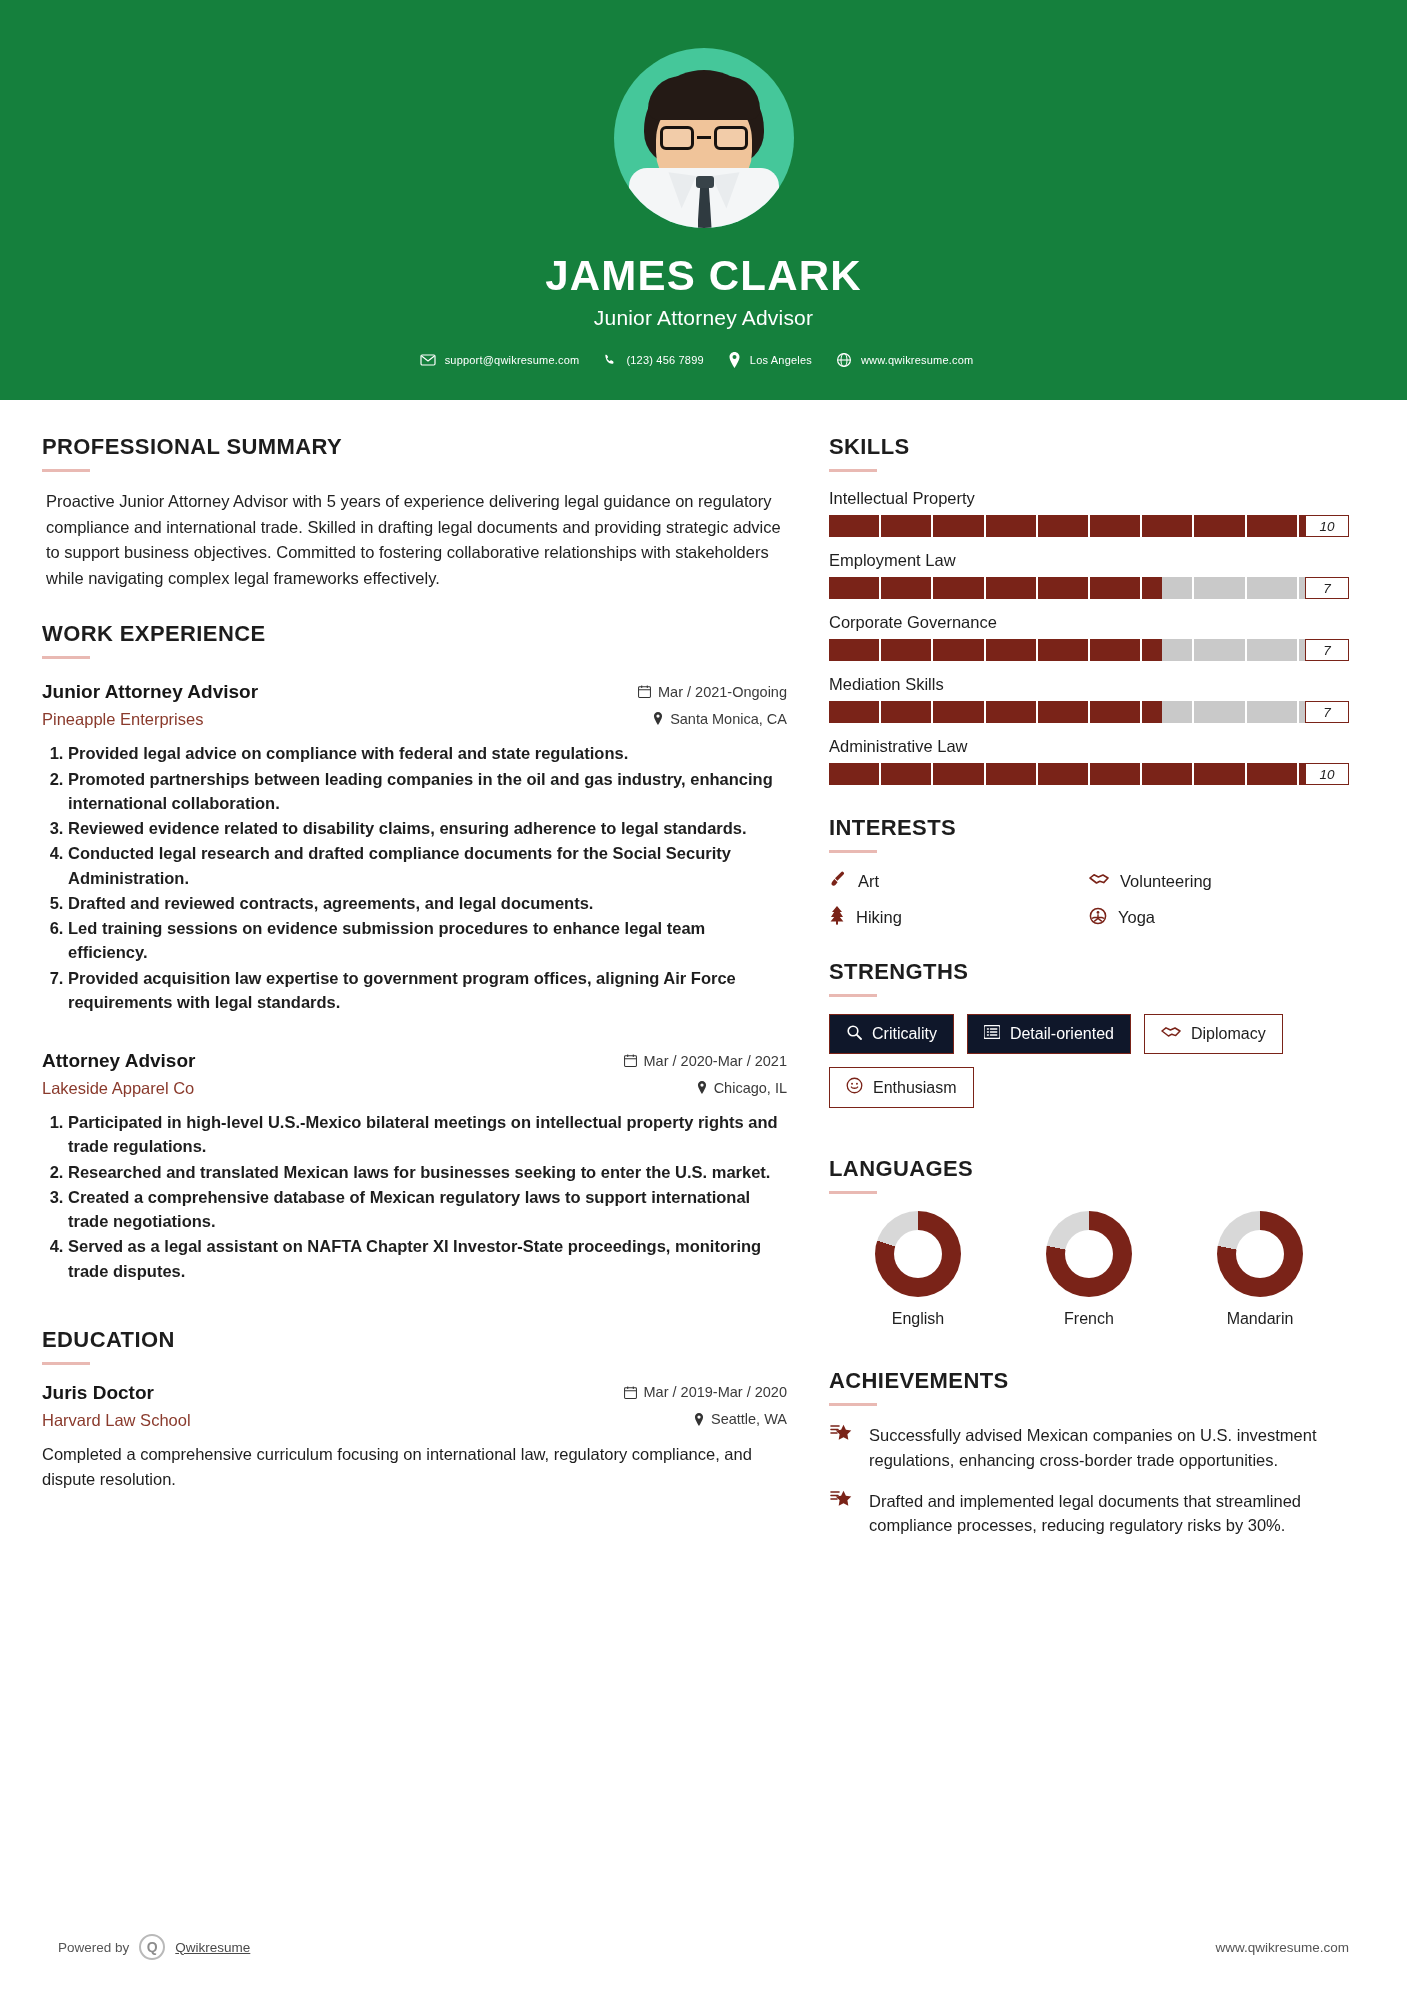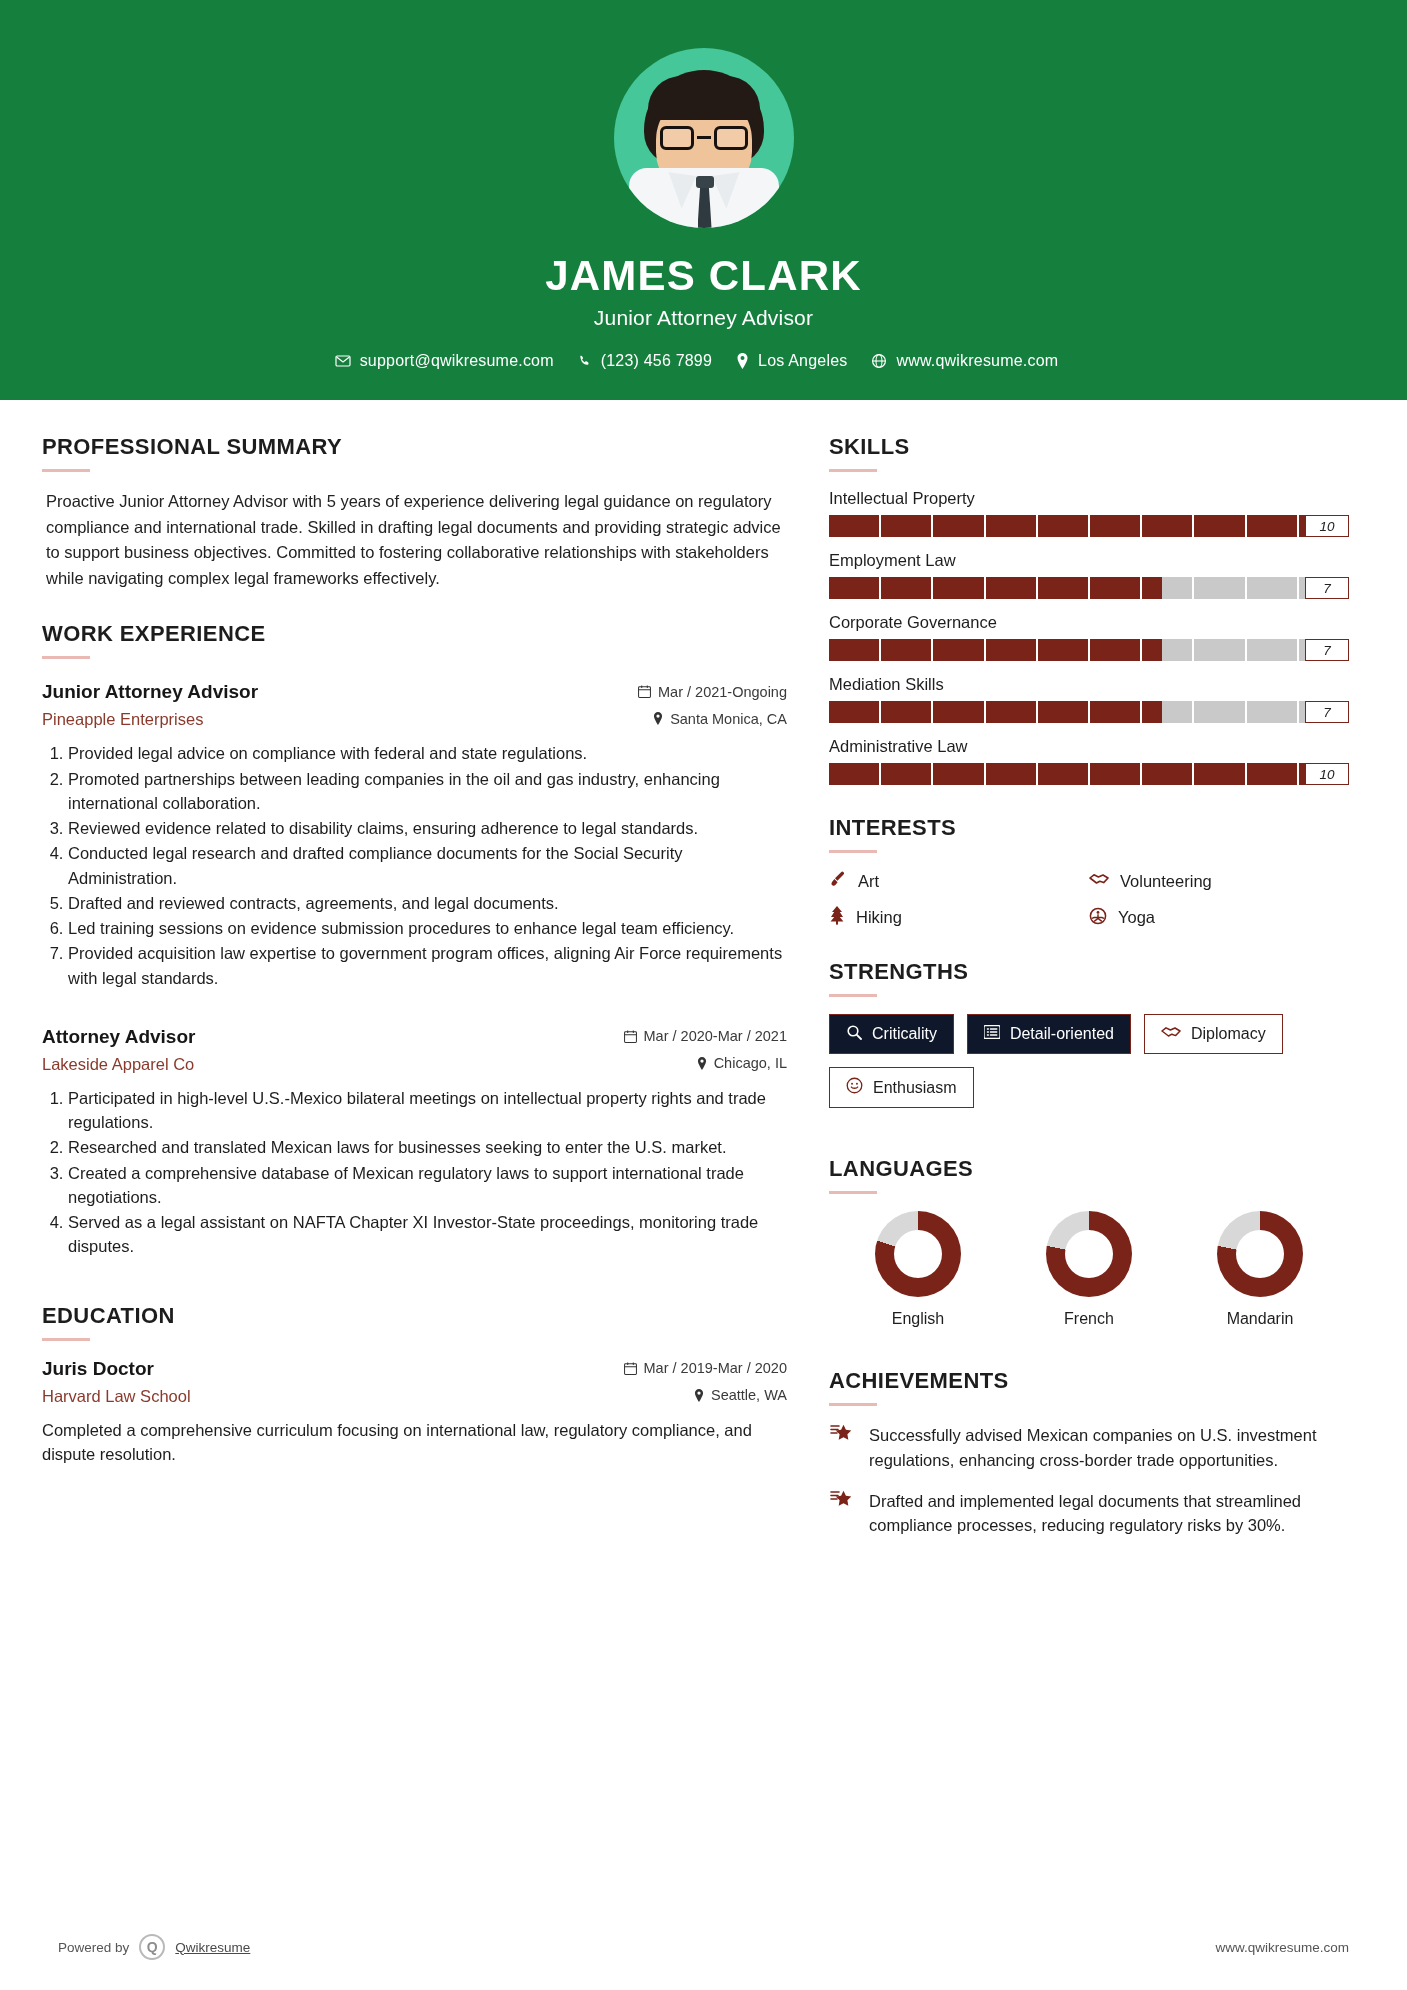--- a/index.html
+++ b/index.html
@@ -47,21 +47,21 @@
   .av-tie { position:absolute; bottom:0; left:84px; width:14px; height:44px; background:#2f3a40; clip-path:polygon(20% 0,80% 0,100% 100%,0 100%); }
   .av-tieknot { position:absolute; bottom:40px; left:82px; width:18px; height:12px; background:#384349; border-radius:3px; }
 
   .name {
     font-size:42px; font-weight:bold; letter-spacing:1.2px;
     margin-top:26px; line-height:1.05;
   }
   .role { font-size:21px; margin-top:8px; font-weight:400; letter-spacing:.2px;}
   .contacts {
     margin-top:22px; display:flex; align-items:center; gap:10px;
-    font-size:16px; letter-spacing:.2px;
+    font-size:11px; letter-spacing:.2px;
   }
   .contacts .ci { display:flex; align-items:center; gap:9px; margin-right:14px;}
   .contacts svg { display:block; }
 
   
   .body {
     display:flex;
     padding: 34px 42px 0 42px;
     gap:42px;
   }
@@ -76,21 +76,21 @@
 
   p.summary { font-size:16.5px; line-height:1.55; margin:0 0 10px 4px; color:#222;}
 
   .job { margin-top:22px; }
   .jobrow { display:flex; justify-content:space-between; align-items:baseline;}
   .jobtitle { font-size:19px; font-weight:bold; color:#171717;}
   .company { font-size:16.5px; color:#8a3a2c; margin-top:7px;}
   .meta { font-size:14.5px; color:#3a3a3a; display:flex; align-items:center; gap:7px; justify-content:flex-end;}
   .meta svg { display:block; }
   ol.bullets { margin:12px 0 0 0; padding-left:26px; font-size:16.5px; line-height:1.47;}
-  ol.bullets li { margin-bottom:1px; }
+  ol.bullets li { margin-bottom:1px;font-weight:bold; }
   .edu-desc { font-size:16.5px; line-height:1.5; margin-top:12px;}
 
   
   .skill { margin-bottom:14px; }
   .skill-name { font-size:16.5px; margin-bottom:7px; }
   .bar { position:relative; height:22px; background:#c9c9c9; display:flex; }
   .bar .fill { background:#7a2318; height:100%; }
   .bar .ticks { position:absolute; inset:0; display:flex; }
   .bar .ticks span { flex:1; border-right:2px solid #ffffff; }
   .bar .ticks span:last-child { border-right:0; }

